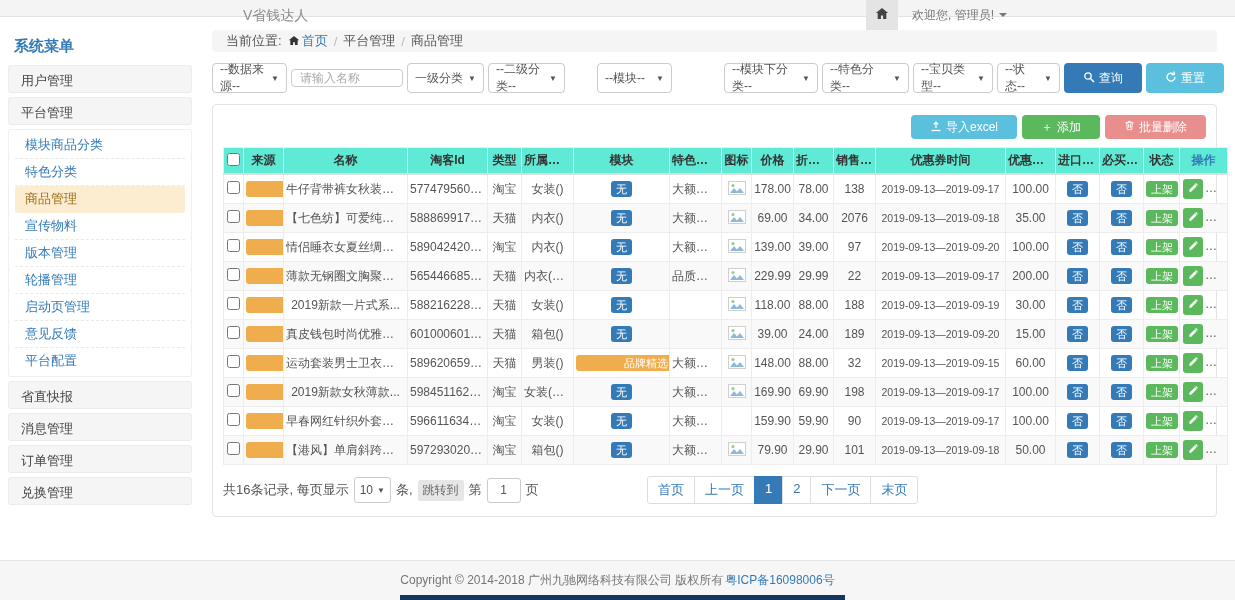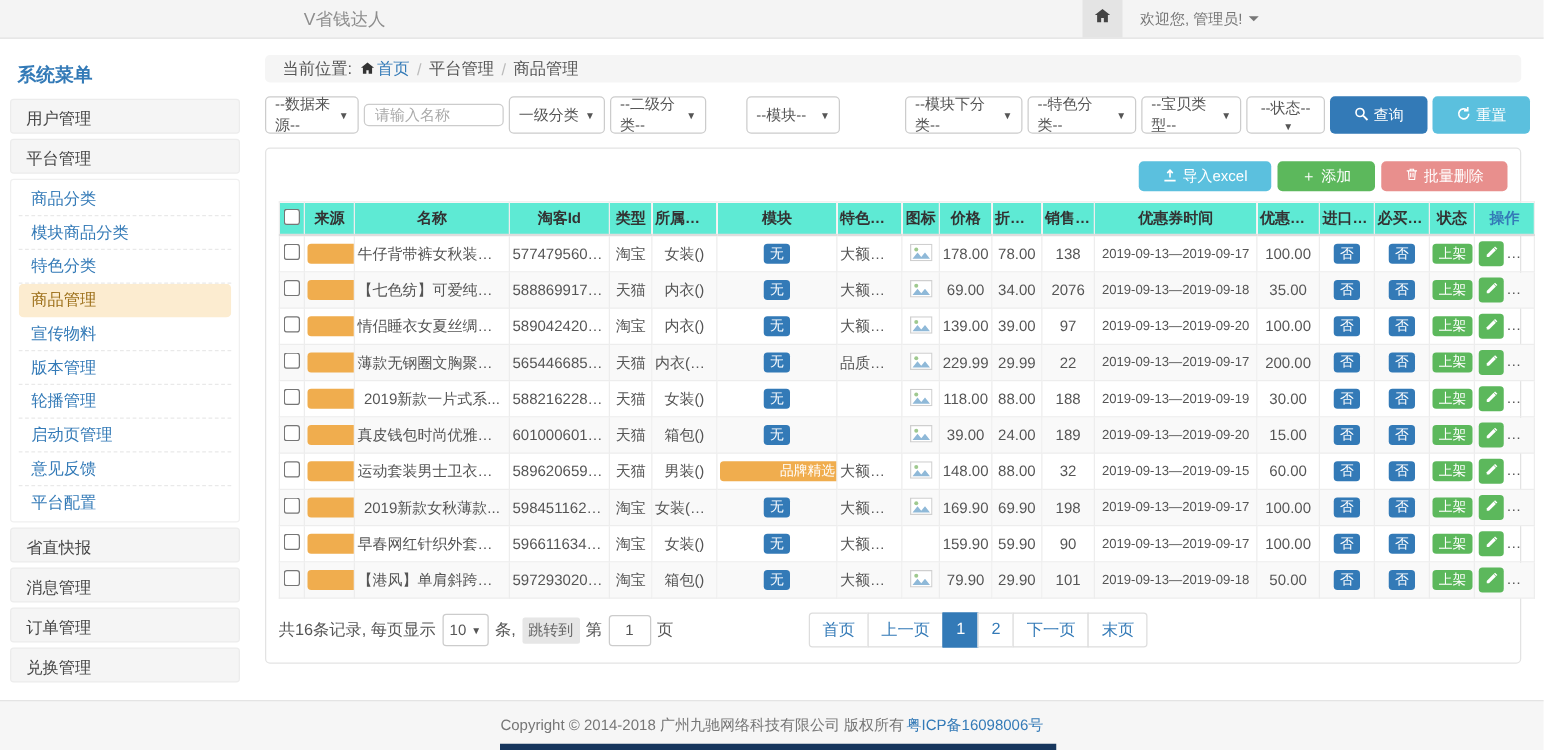--- a/index.html
+++ b/index.html
@@ -3,21 +3,21 @@
 <meta charset="utf-8">
 <style>
   * { box-sizing: border-box; }
   html,body { margin:0; padding:0; }
   body {
     width:1235px; height:600px; overflow:hidden; position:relative;
     background:#fff; font-family:"Liberation Sans","DejaVu Sans",sans-serif;
     color:#555;
   }
   
-  .topbar { height:31px; background:#f4f4f4; border-bottom:1px solid #e2e2e2; position:relative; }
+  .topbar { height:17px; background:#f4f4f4; border-bottom:1px solid #e2e2e2; position:relative; }
   .topbar-title { position:absolute; left:243px; top:7px; font-size:14px; color:#8d8d8d; }
   .topbar-right { position:absolute; left:866px; top:0; height:30px; display:flex; align-items:center; }
   .home-block { width:32px; height:30px; background:#e4e4e4; display:flex; align-items:center; justify-content:center; cursor:pointer; }
   .welcome { margin-left:14px; font-size:12px; color:#777; cursor:pointer; display:flex; align-items:center; gap:5px; }
   .caret-down { width:0; height:0; border-left:4px solid transparent; border-right:4px solid transparent; border-top:4px solid #777; display:inline-block; }
   
   .layout { display:flex; height:529px; overflow:hidden; }
   .sidebar { width:184px; margin:13px 0 0 8px; flex:none; }
   .sidebar-heading { color:#337ab7; font-size:15px; font-weight:bold; padding:7px 6px 9px; }
   .side-top { background:#f5f5f5; border:1px solid #ececec; border-radius:3px; padding:6px 12px; font-size:13px; color:#454545; margin-bottom:4px; cursor:pointer; height:28px; }
@@ -96,21 +96,20 @@
   </div>
 </div>
 
 <div class="layout">
   <aside class="sidebar">
     <div class="sidebar-heading">系统菜单</div>
     <div id="sidebar-items">
         <div class="side-top">用户管理</div>
         <div class="side-top">平台管理</div>
         <div class="side-sub-wrap">
-          <div class="side-sub">商品分类</div>
           <div class="side-sub">模块商品分类</div>
           <div class="side-sub">特色分类</div>
           <div class="side-sub active">商品管理</div>
           <div class="side-sub">宣传物料</div>
           <div class="side-sub">版本管理</div>
           <div class="side-sub">轮播管理</div>
           <div class="side-sub">启动页管理</div>
           <div class="side-sub">意见反馈</div>
           <div class="side-sub">平台配置</div>
         </div>
@@ -162,21 +161,21 @@
           <span class="sel-caret">▼</span>
         </div>
         <div class="fselect" style="width: 87px;">
           <span>--特色分类--</span>
           <span class="sel-caret">▼</span>
         </div>
         <div class="fselect" style="width: 80px;">
           <span>--宝贝类型--</span>
           <span class="sel-caret">▼</span>
         </div>
-        <div class="fselect" style="width: 63px; flex-direction: column;">
+        <div class="fselect" style="width: 63px;">
           <span>--状态--</span>
           <span class="sel-caret">▼</span>
         </div>
         <button class="btn btn-primary">
         <span>
           <svg width="12" height="12" viewBox="0 0 12 12">
               <circle cx="5" cy="5" r="3.2" stroke="#fff" fill="none" stroke-width="1.3"></circle>
               <path d="M7.5 7.5L11 11" stroke="#fff" stroke-width="1.5"></path>
             </svg>
         </span>

